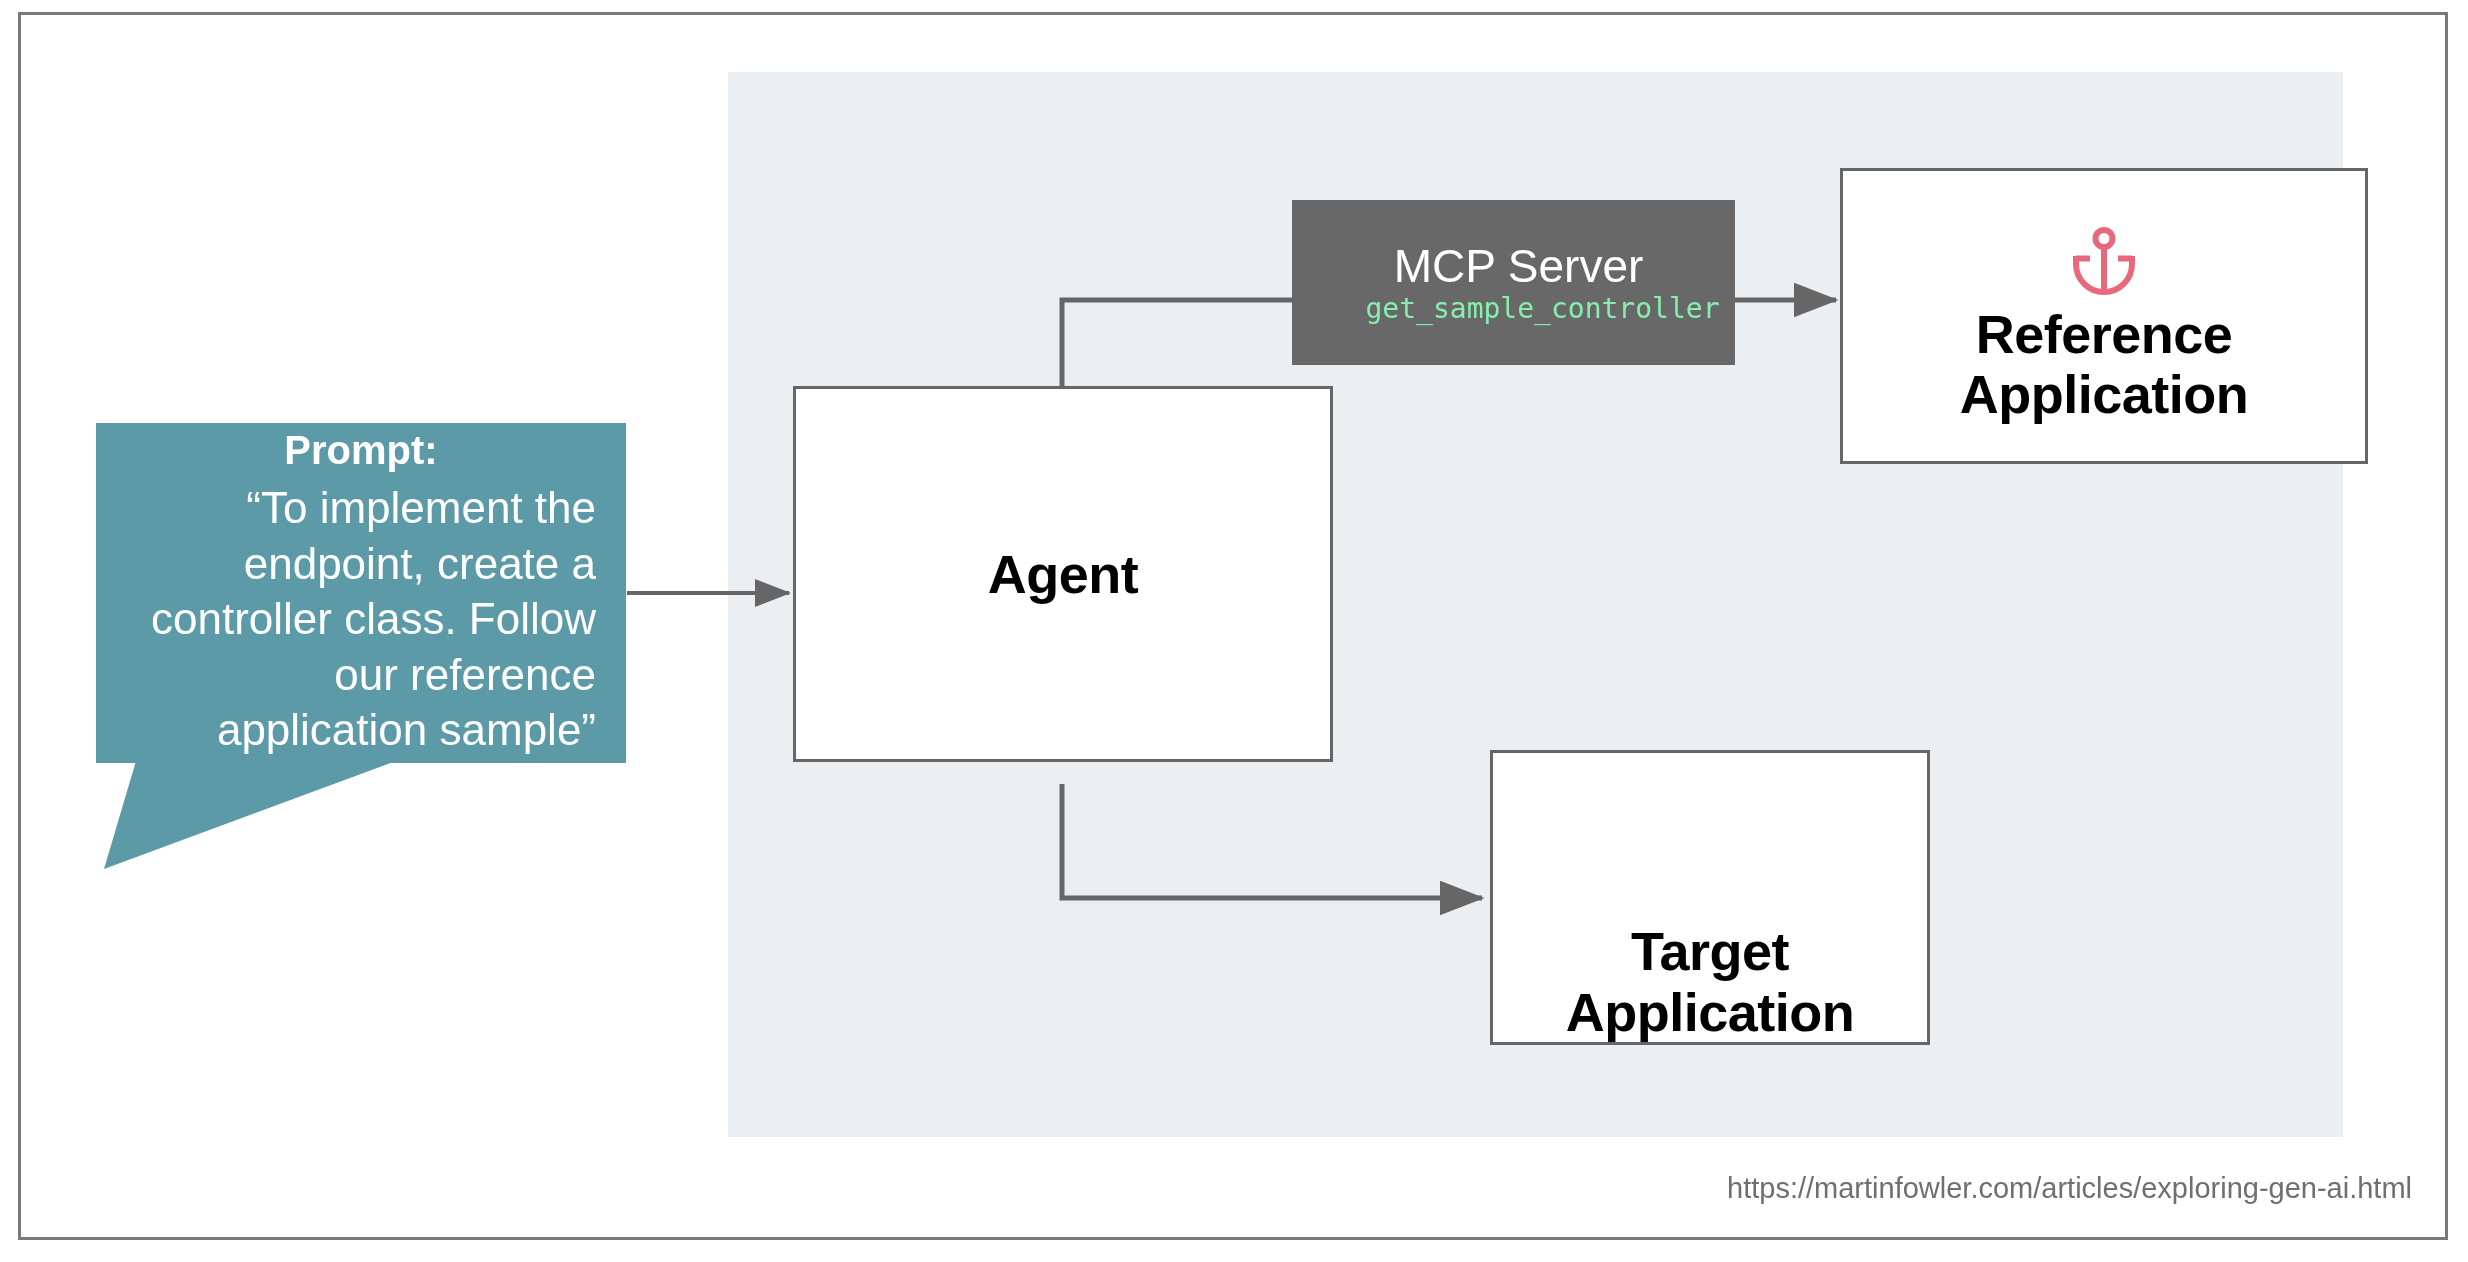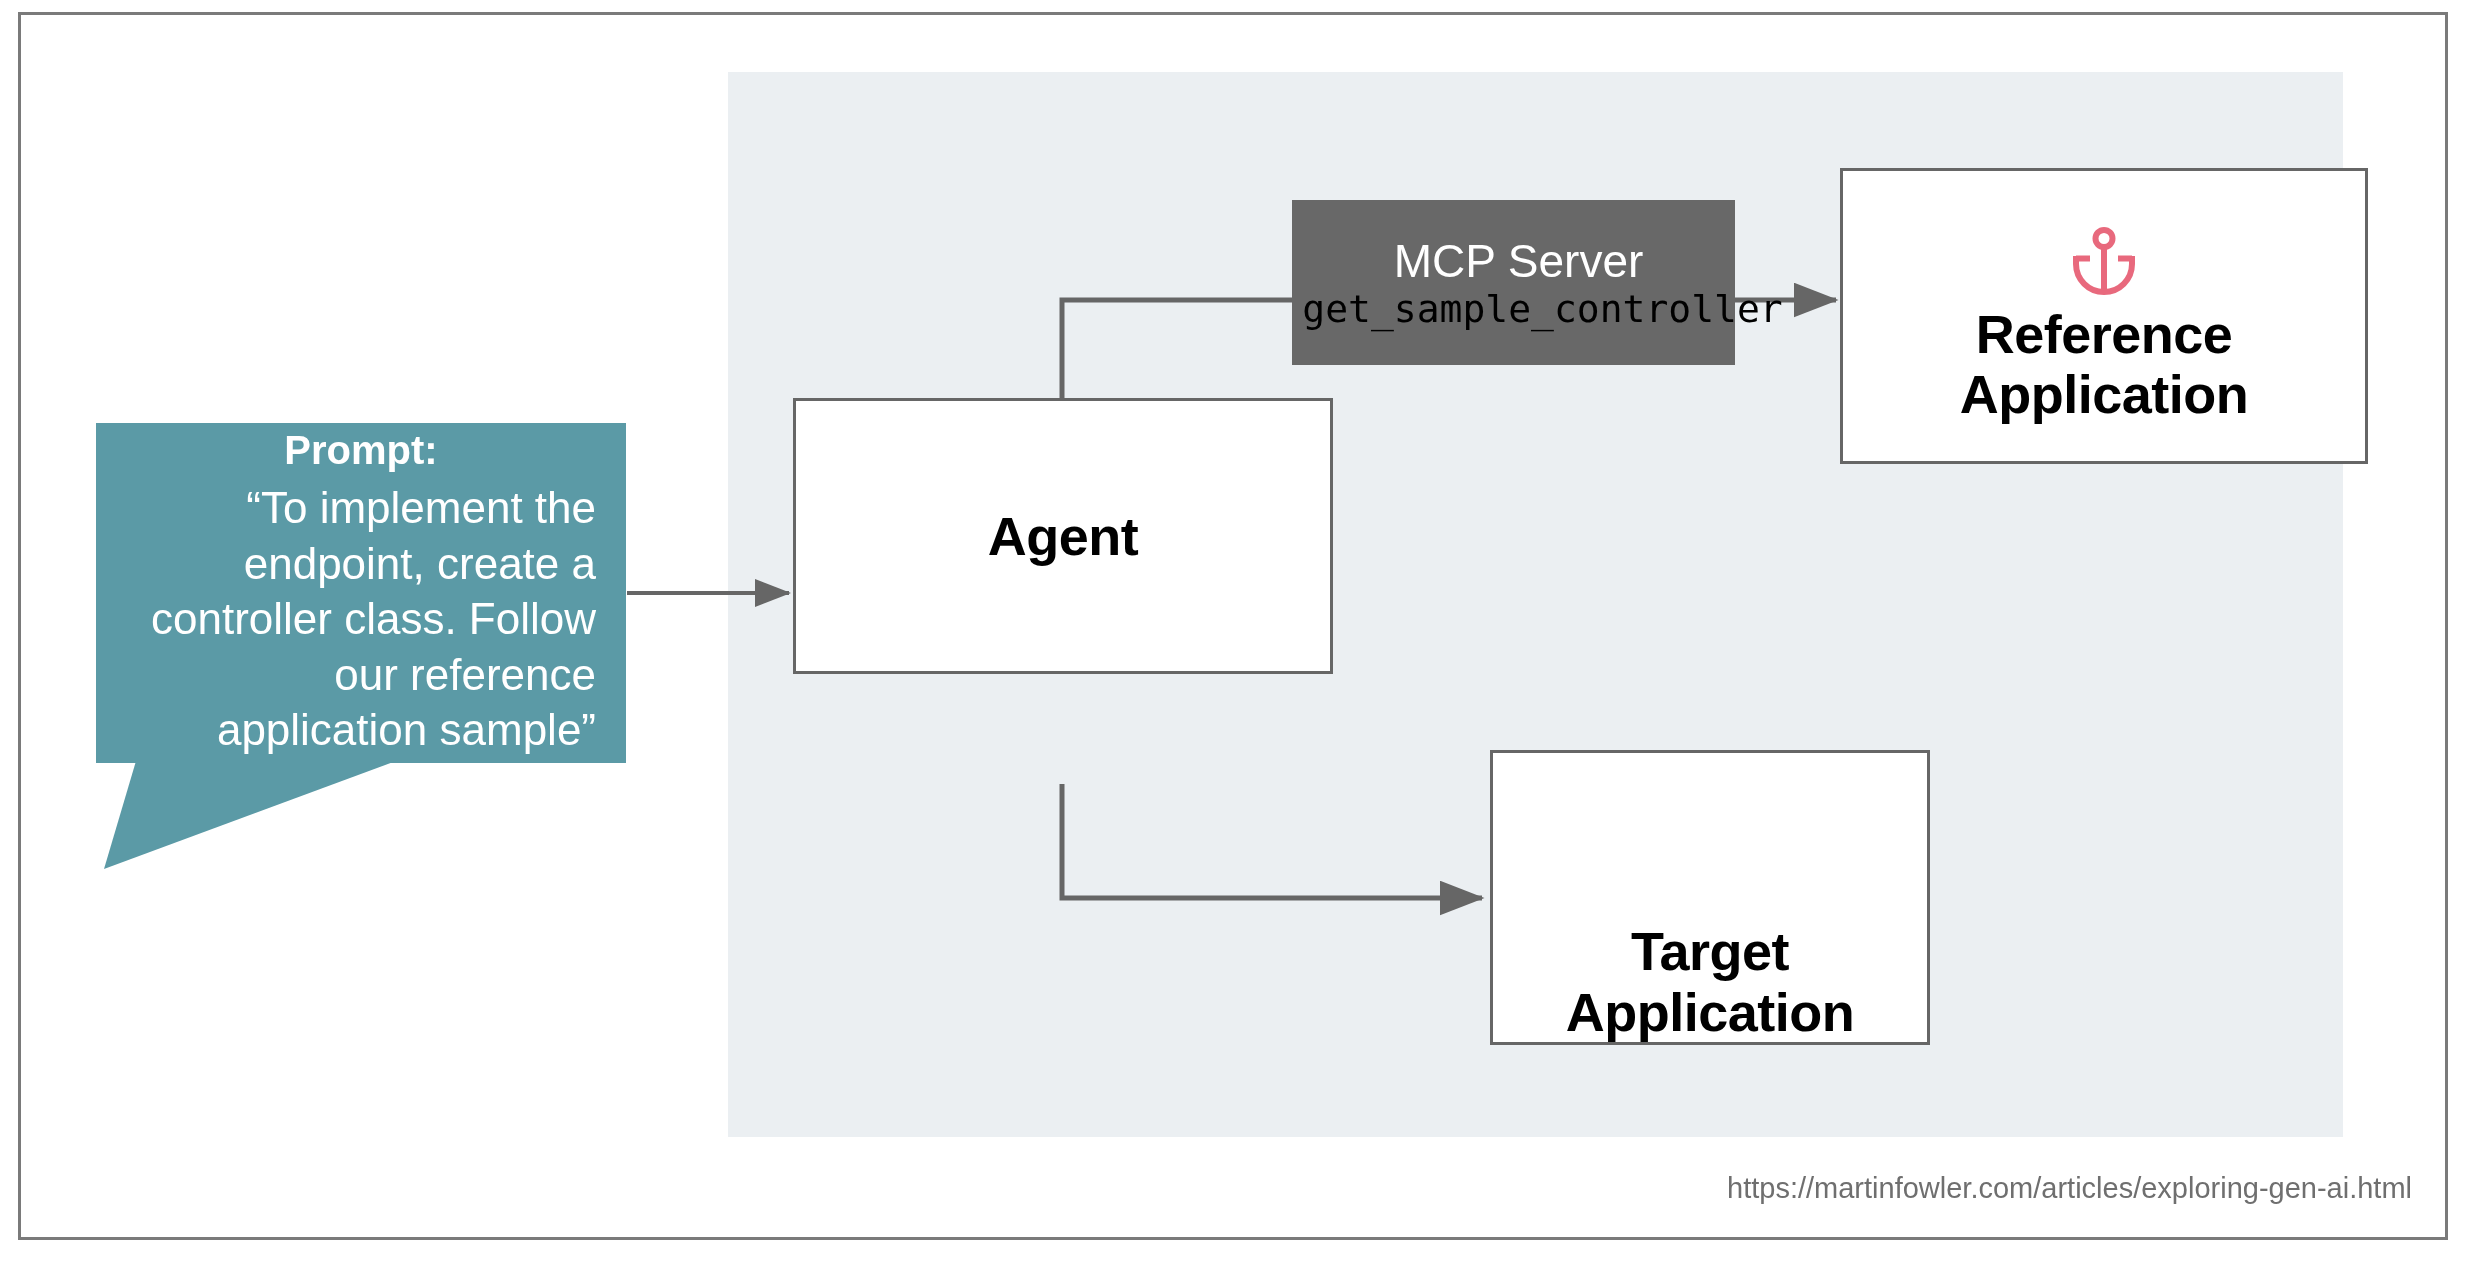--- a/index.html
+++ b/index.html
@@ -55,23 +55,23 @@
   .node-title {
     font-size: 54px;
     font-weight: bold;
     color: #000000;
     line-height: 1.12;
     letter-spacing: -0.5px;
   }
 
   #agent-box {
     left: 793px;
-    top: 398px;
+    top: 386px;
     width: 540px;
-    height: 276px;
+    height: 376px;
     align-items: center;
   }
   #reference-box {
     left: 1840px;
     top: 168px;
     width: 528px;
     height: 296px;
     padding-top: 18px;
   }
   #target-box {
@@ -98,22 +98,22 @@
     padding-left: 10px;
   }
   .mcp-title {
     font-size: 46px;
     color: #ffffff;
     line-height: 1.0;
     margin-bottom: 6px;
   }
   .mcp-tool {
     font-family: "DejaVu Sans Mono", "Liberation Mono", monospace;
-    font-size: 38px;
-    color: #000000;
+    font-size: 28px;
+    color: #86efac;
     line-height: 1.0;
     margin-left: 48px;
   }
 
   
   .anchor-icon {
     width: 72px;
     height: 70px;
     margin-bottom: 8px;
     display: block;

